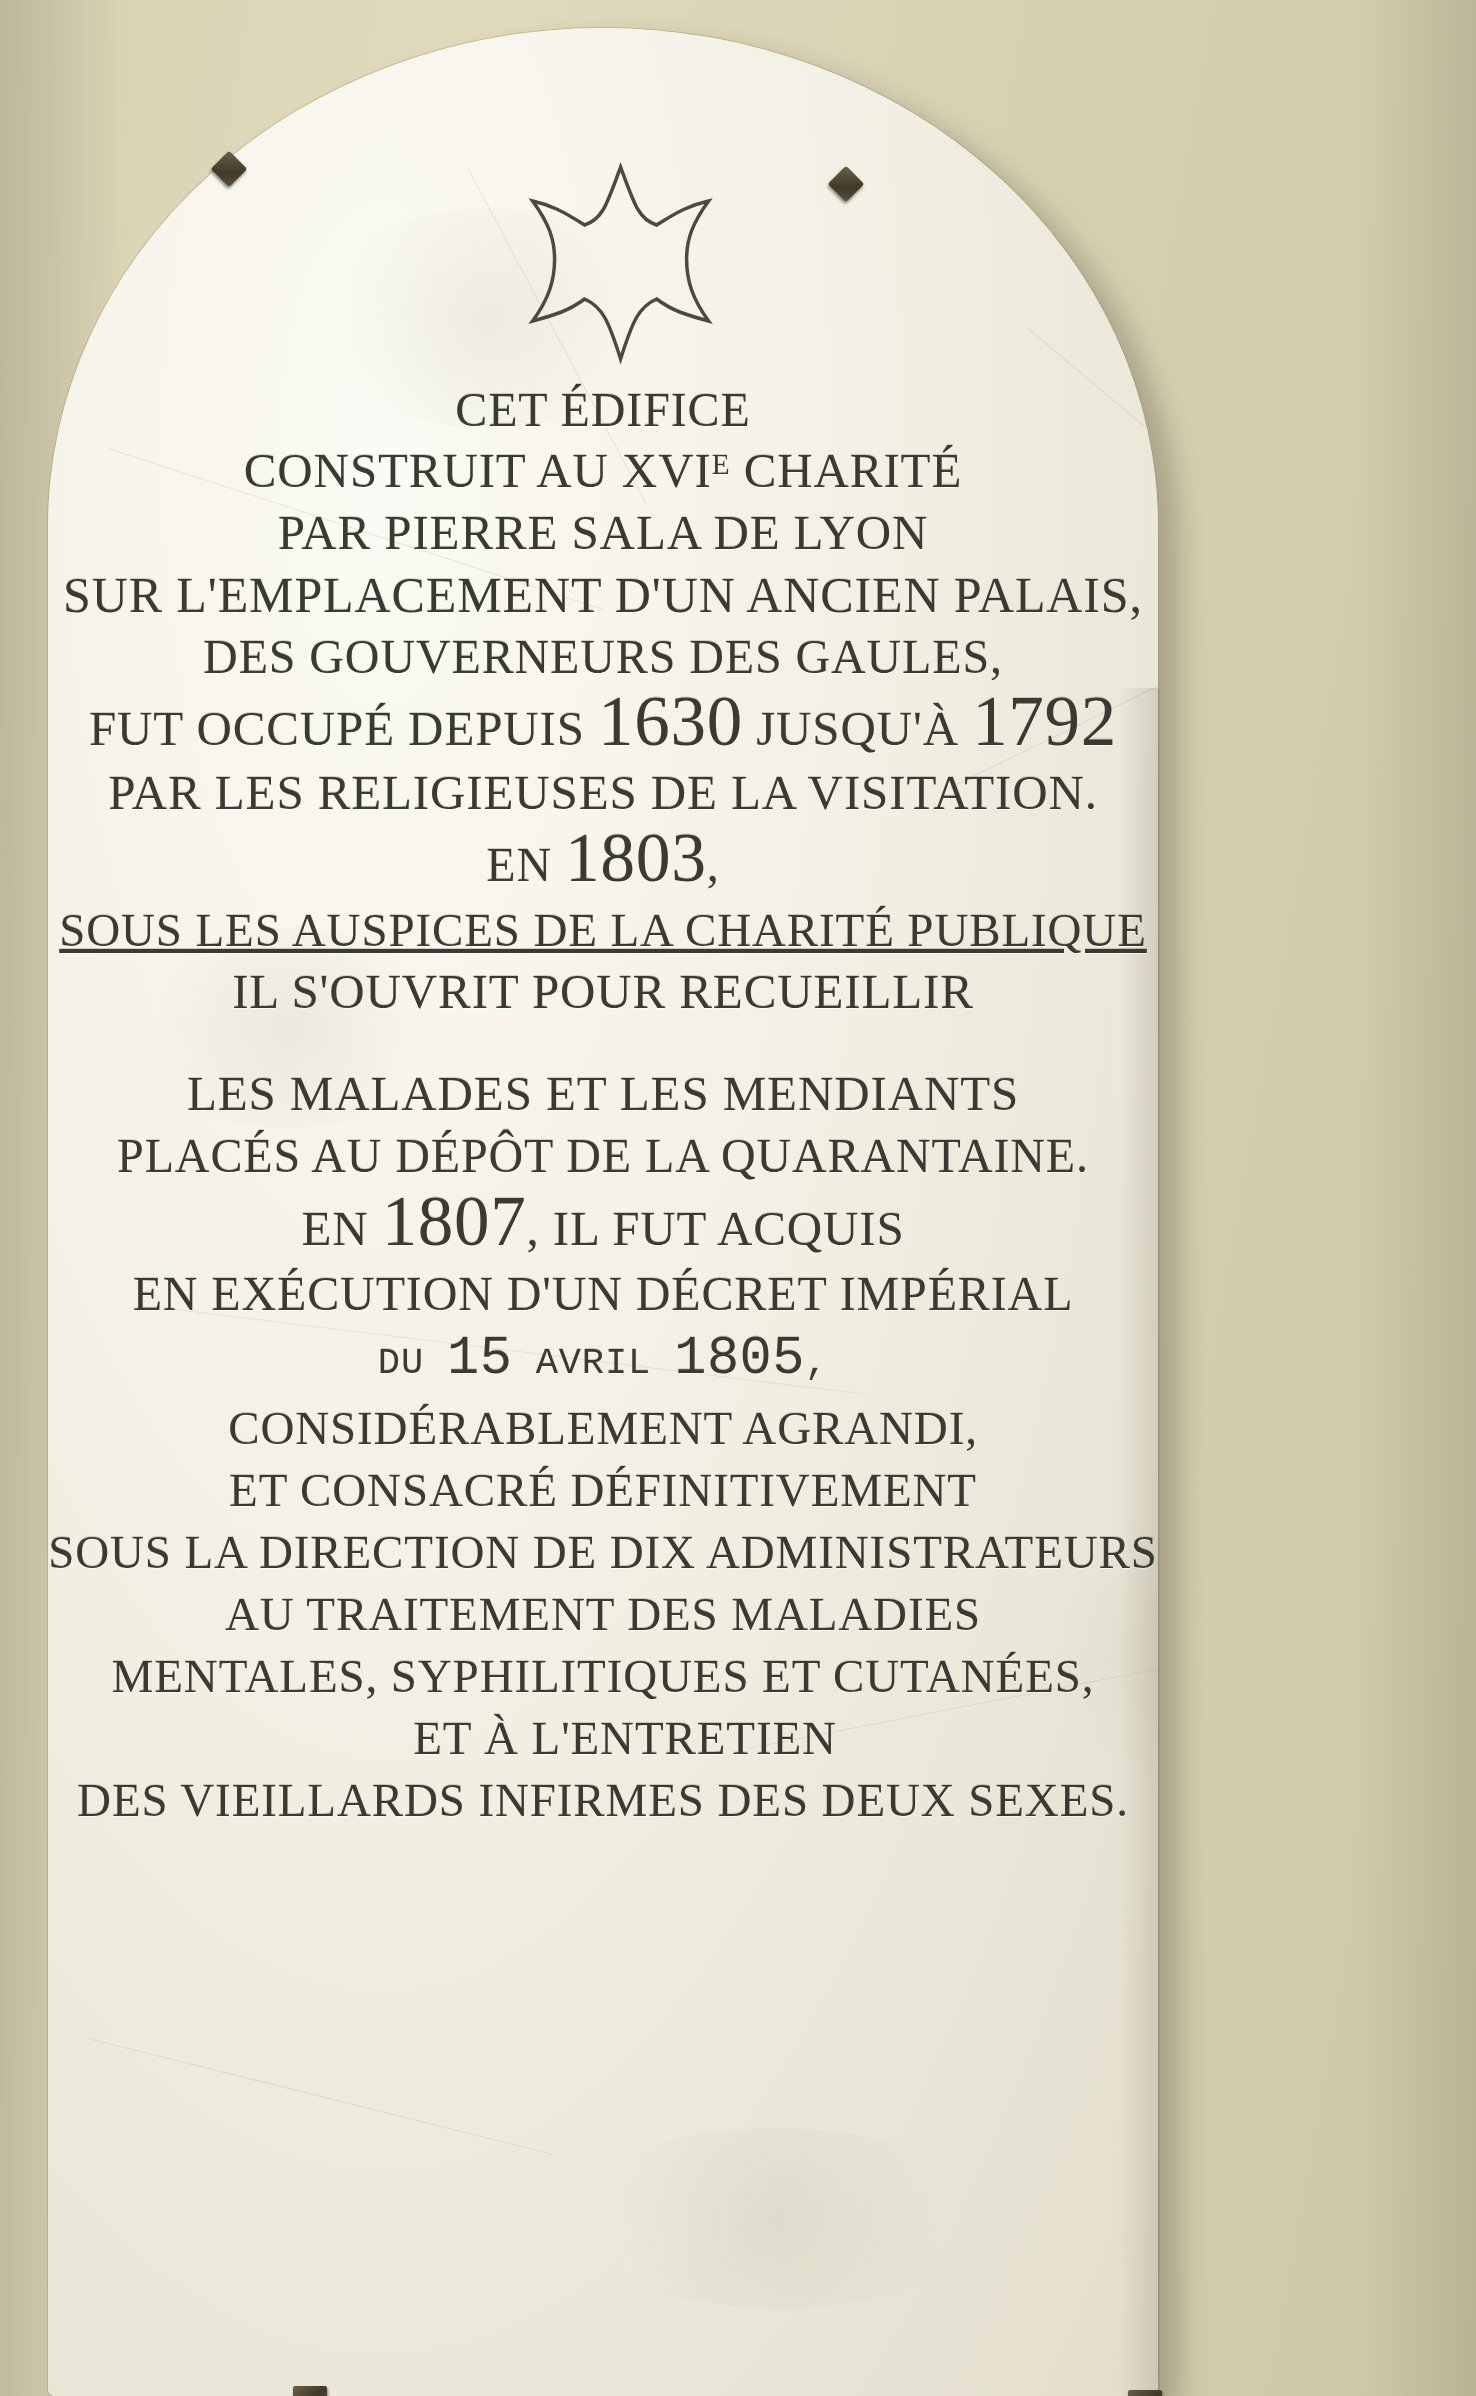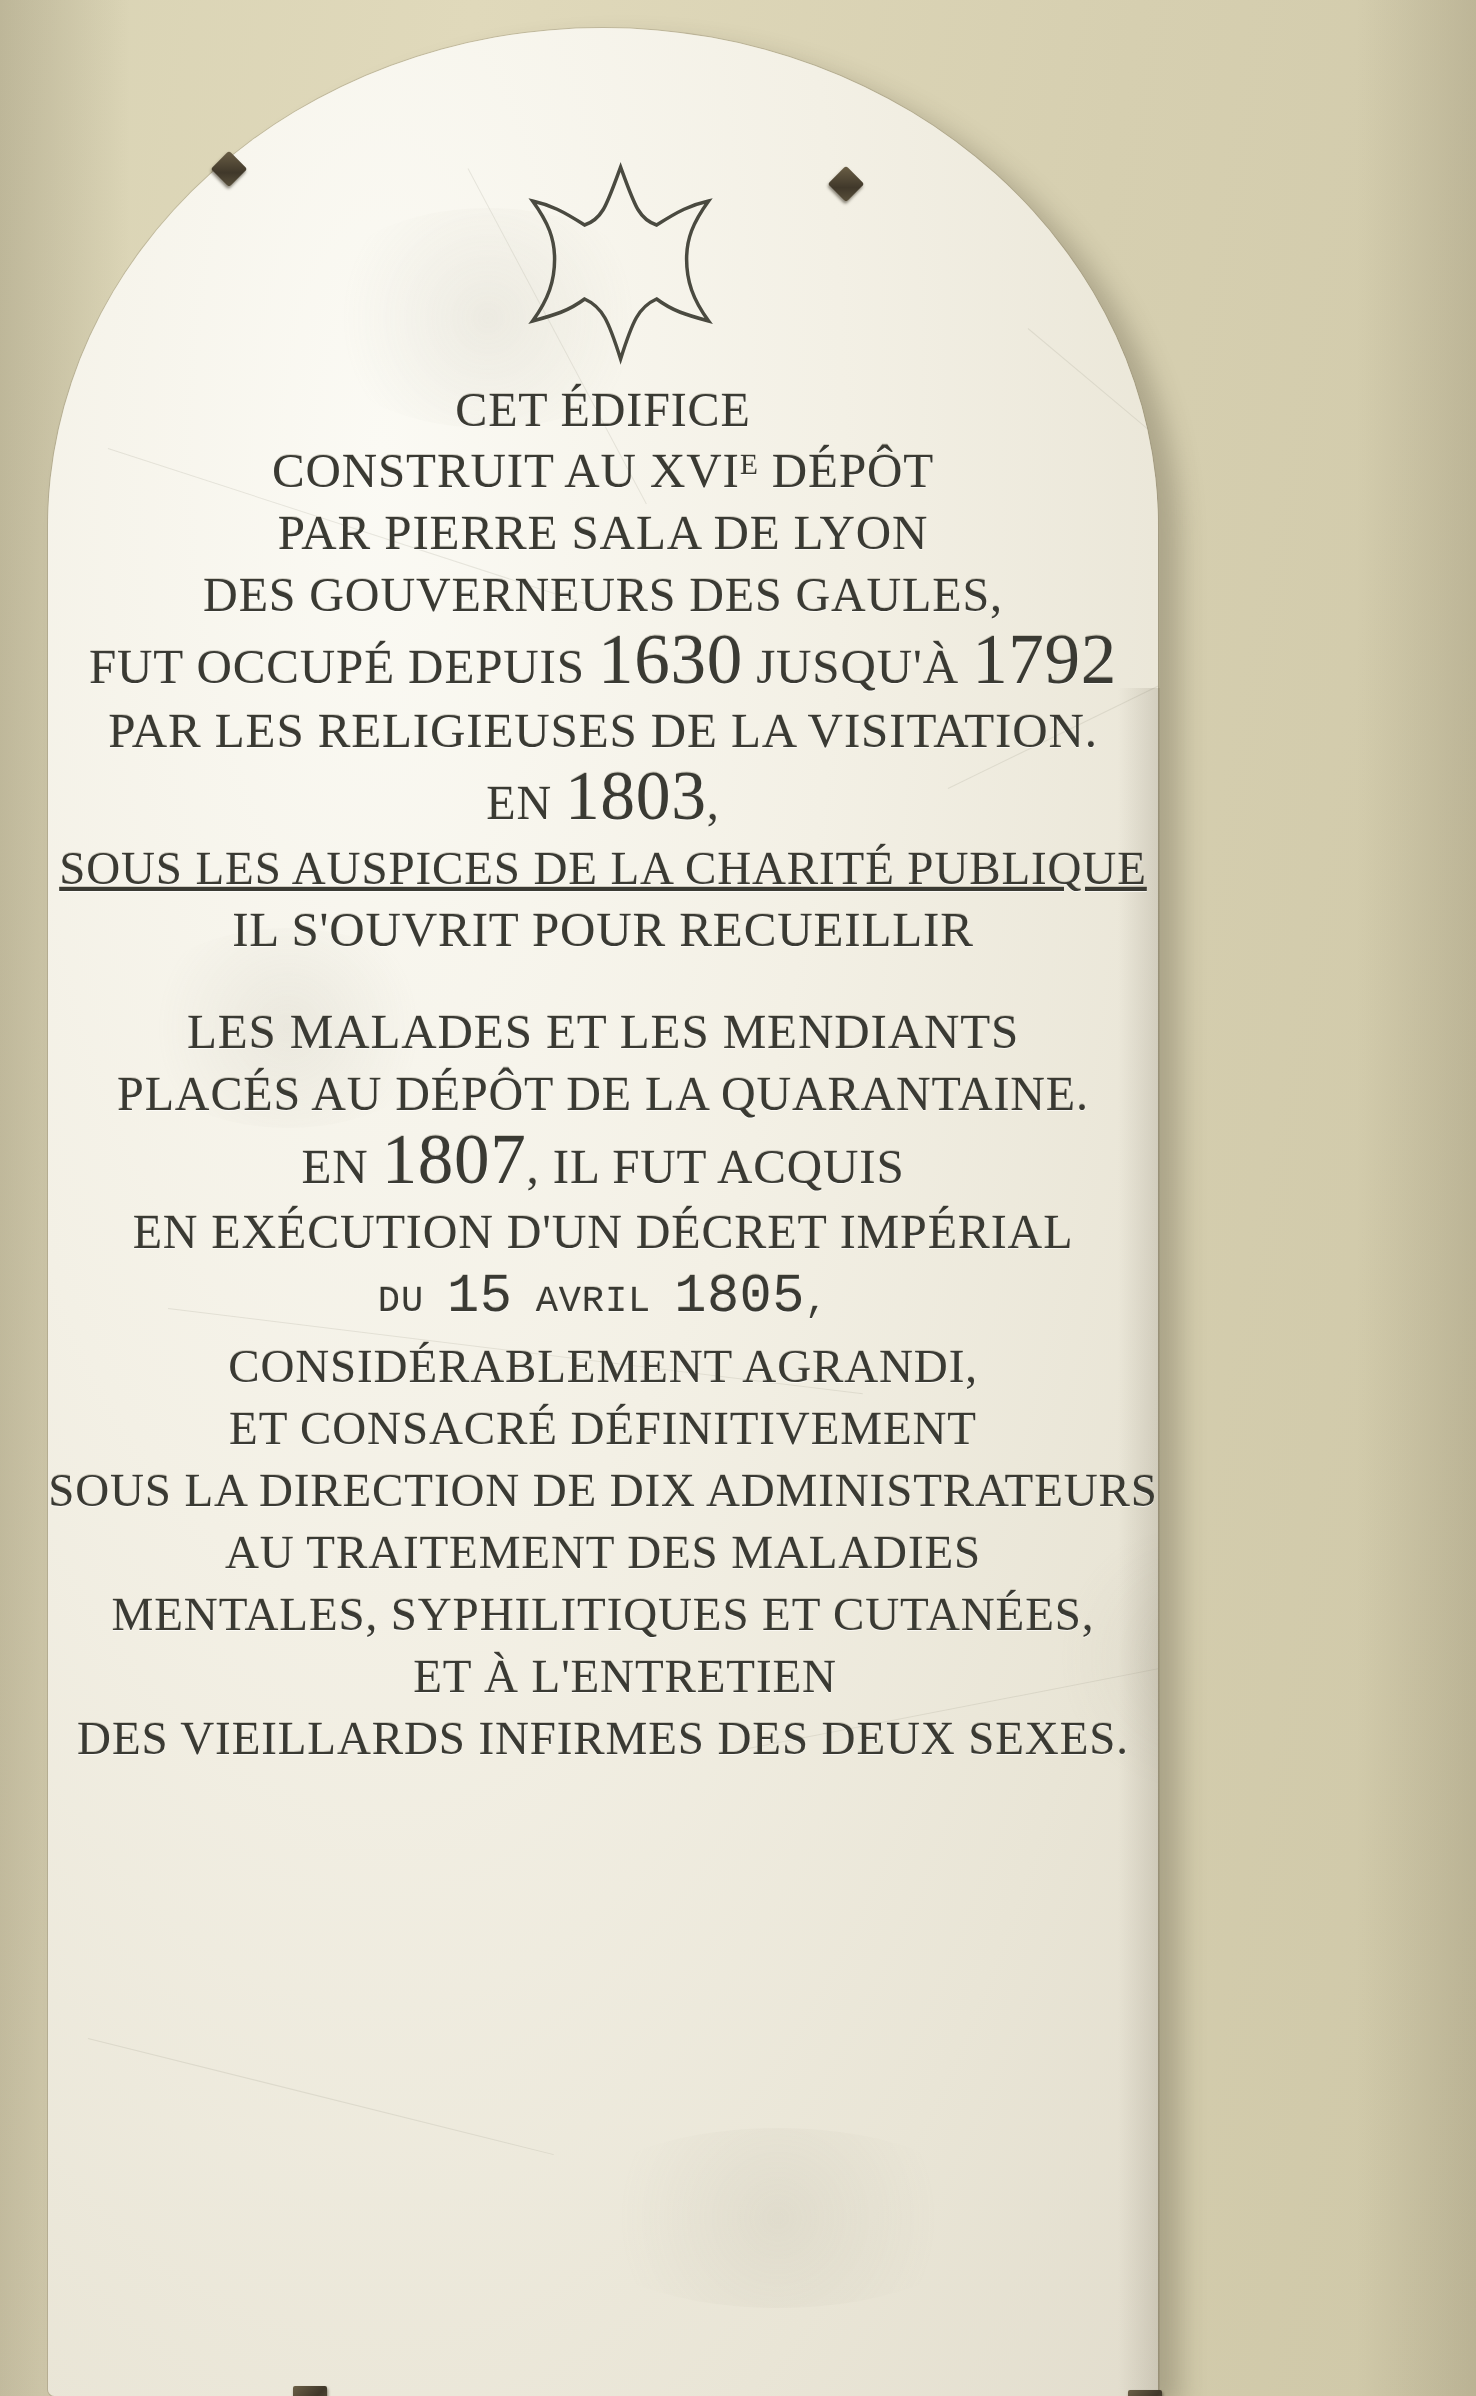--- a/index.html
+++ b/index.html
@@ -179,22 +179,23 @@
       <svg width="220" height="230" viewBox="0 0 220 230">
         <path d="M110 6 C 96 44, 92 58, 74 64 C 52 50, 40 44, 22 40 C 38 62, 44 78, 44 98
                  C 44 120, 38 138, 22 160 C 44 154, 58 150, 74 138 C 92 146, 98 160, 110 198
                  C 122 160, 128 146, 146 138 C 162 150, 176 154, 198 160 C 182 138, 176 120, 176 98
                  C 176 78, 182 62, 198 40 C 180 44, 168 50, 146 64 C 128 58, 124 44, 110 6 Z" fill="none" stroke="#4a4a40" stroke-width="3.5"></path>
       </svg>
     </div>
 
     <div class="inscription">
       <span class="line l1">CET ÉDIFICE</span>
-      <span class="line l2">CONSTRUIT AU XVIᴱ DÉPÔT</span>
+      <span class="line l2">CONSTRUIT AU XVIᴱ CHARITÉ</span>
       <span class="line l3">PAR PIERRE SALA DE LYON</span>
+      <span class="line l4">SUR L'EMPLACEMENT D'UN ANCIEN PALAIS,</span>
       <span class="line l5">DES GOUVERNEURS DES GAULES,</span>
       <span class="line l6">FUT OCCUPÉ DEPUIS <span class="num">1630</span> JUSQU'À <span class="num">1792</span></span>
       <span class="line l7">PAR LES RELIGIEUSES DE LA VISITATION.</span>
       <span class="line l8">EN <span class="num">1803</span>,</span>
       <span class="line l9">SOUS LES AUSPICES DE LA CHARITÉ PUBLIQUE</span>
       <span class="line l10">IL S'OUVRIT POUR RECUEILLIR</span>
       <span class="line l11">LES MALADES ET LES MENDIANTS</span>
       <span class="line l12">PLACÉS AU DÉPÔT DE LA QUARANTAINE.</span>
       <span class="line l13">EN <span class="num">1807</span>, IL FUT ACQUIS</span>
       <span class="line l14">EN EXÉCUTION D'UN DÉCRET IMPÉRIAL</span>

